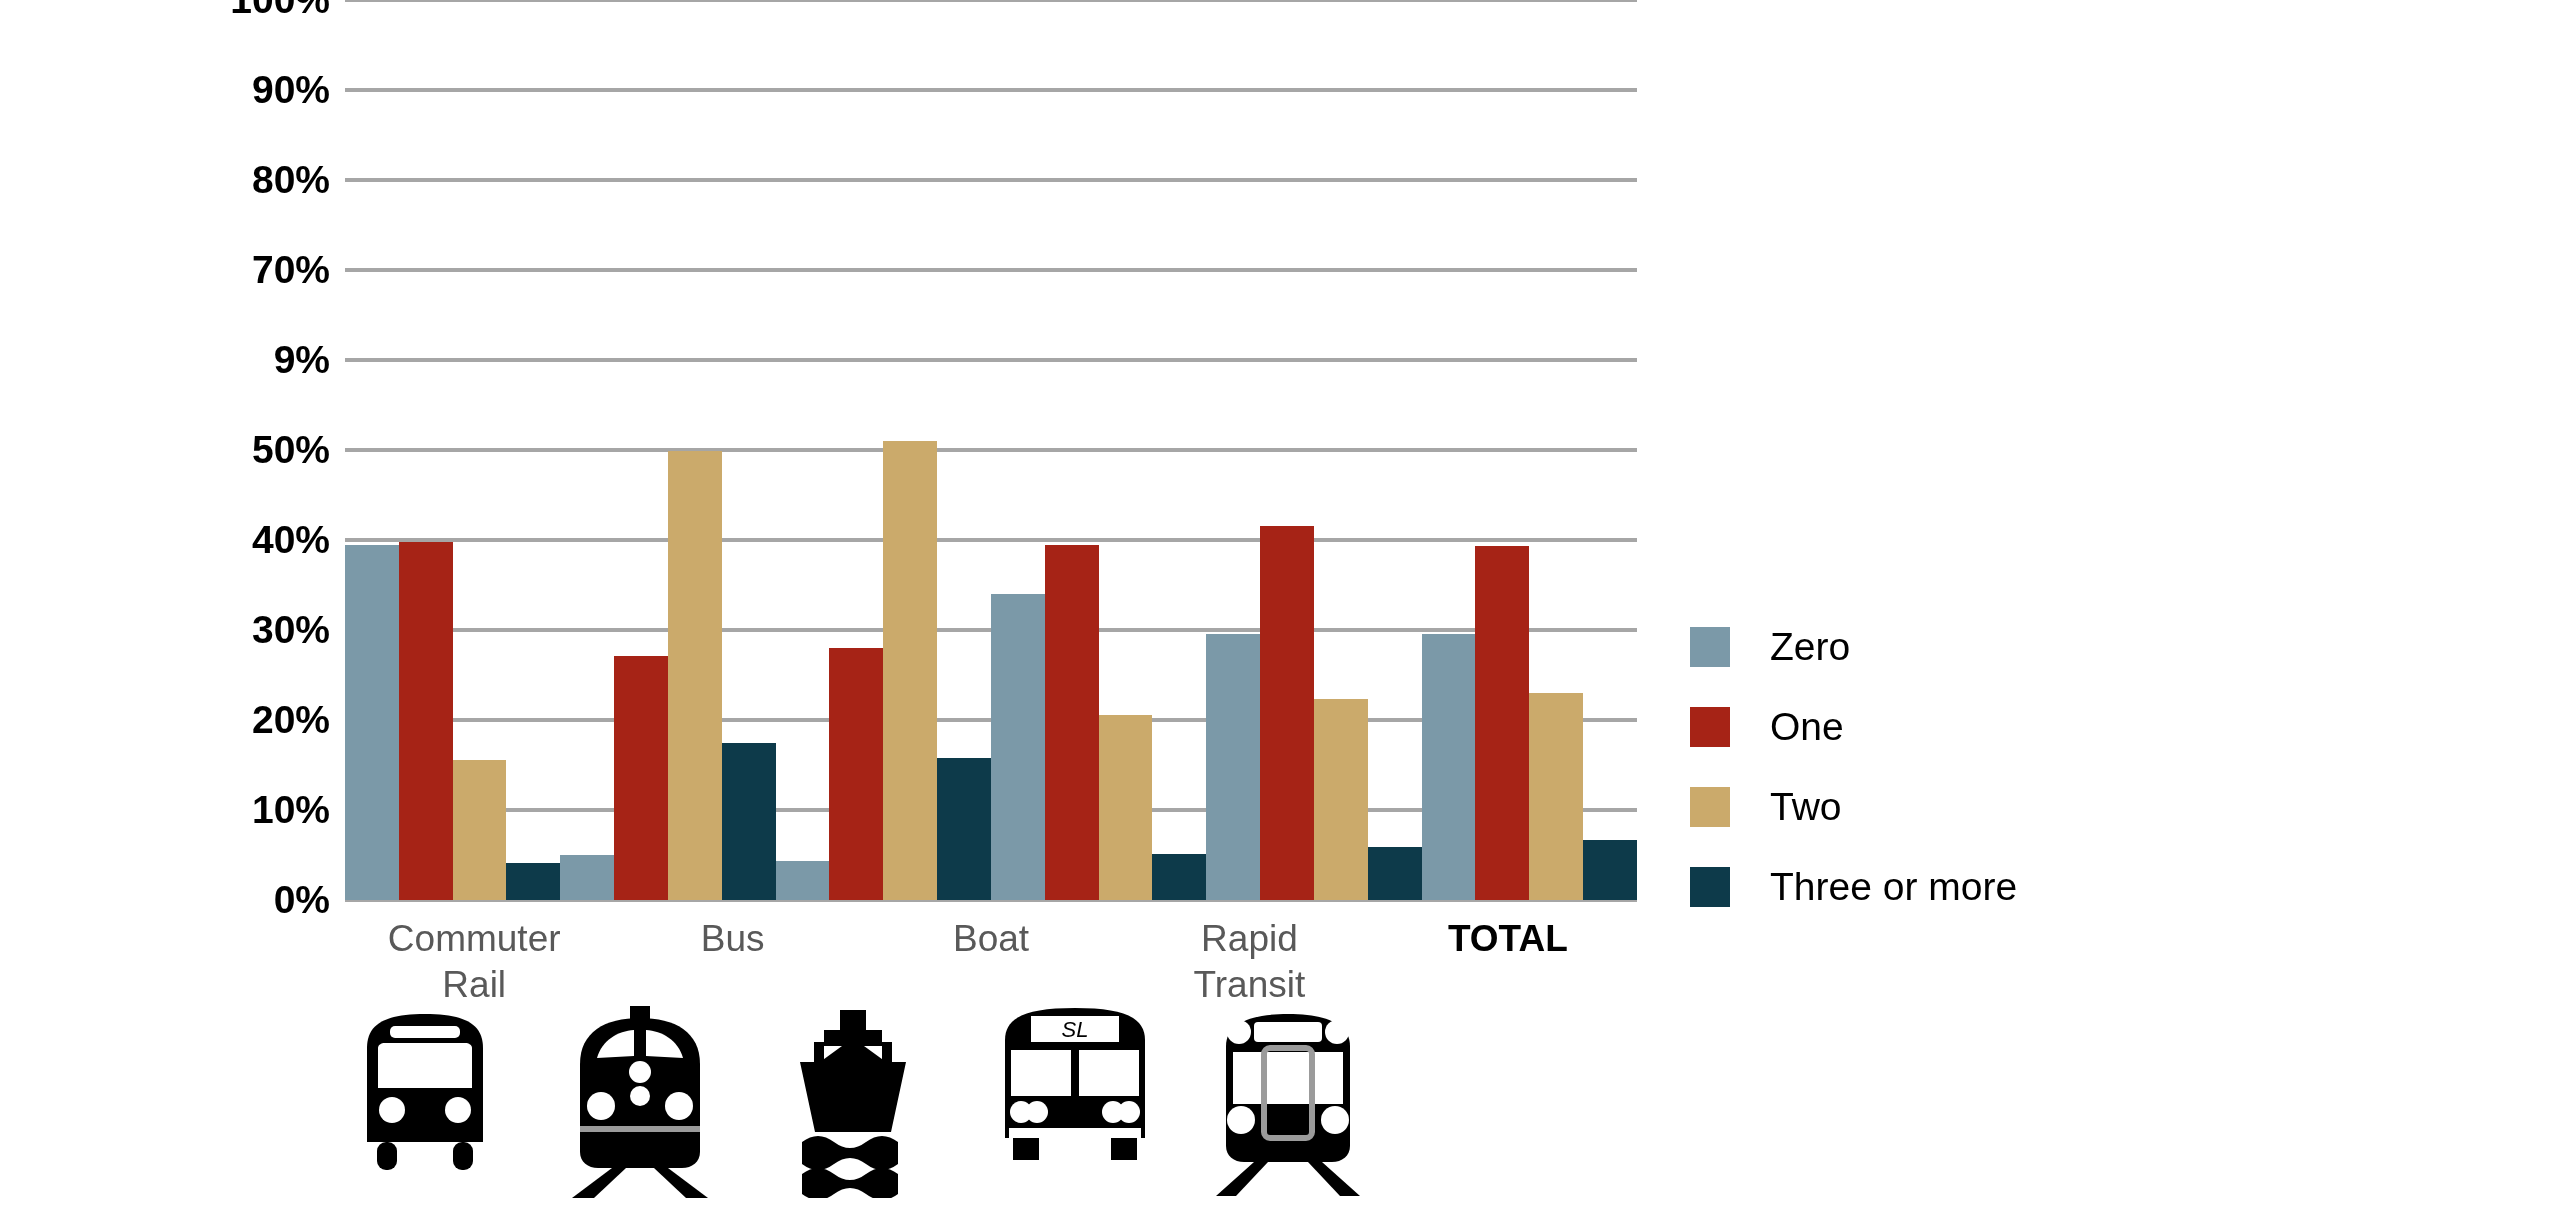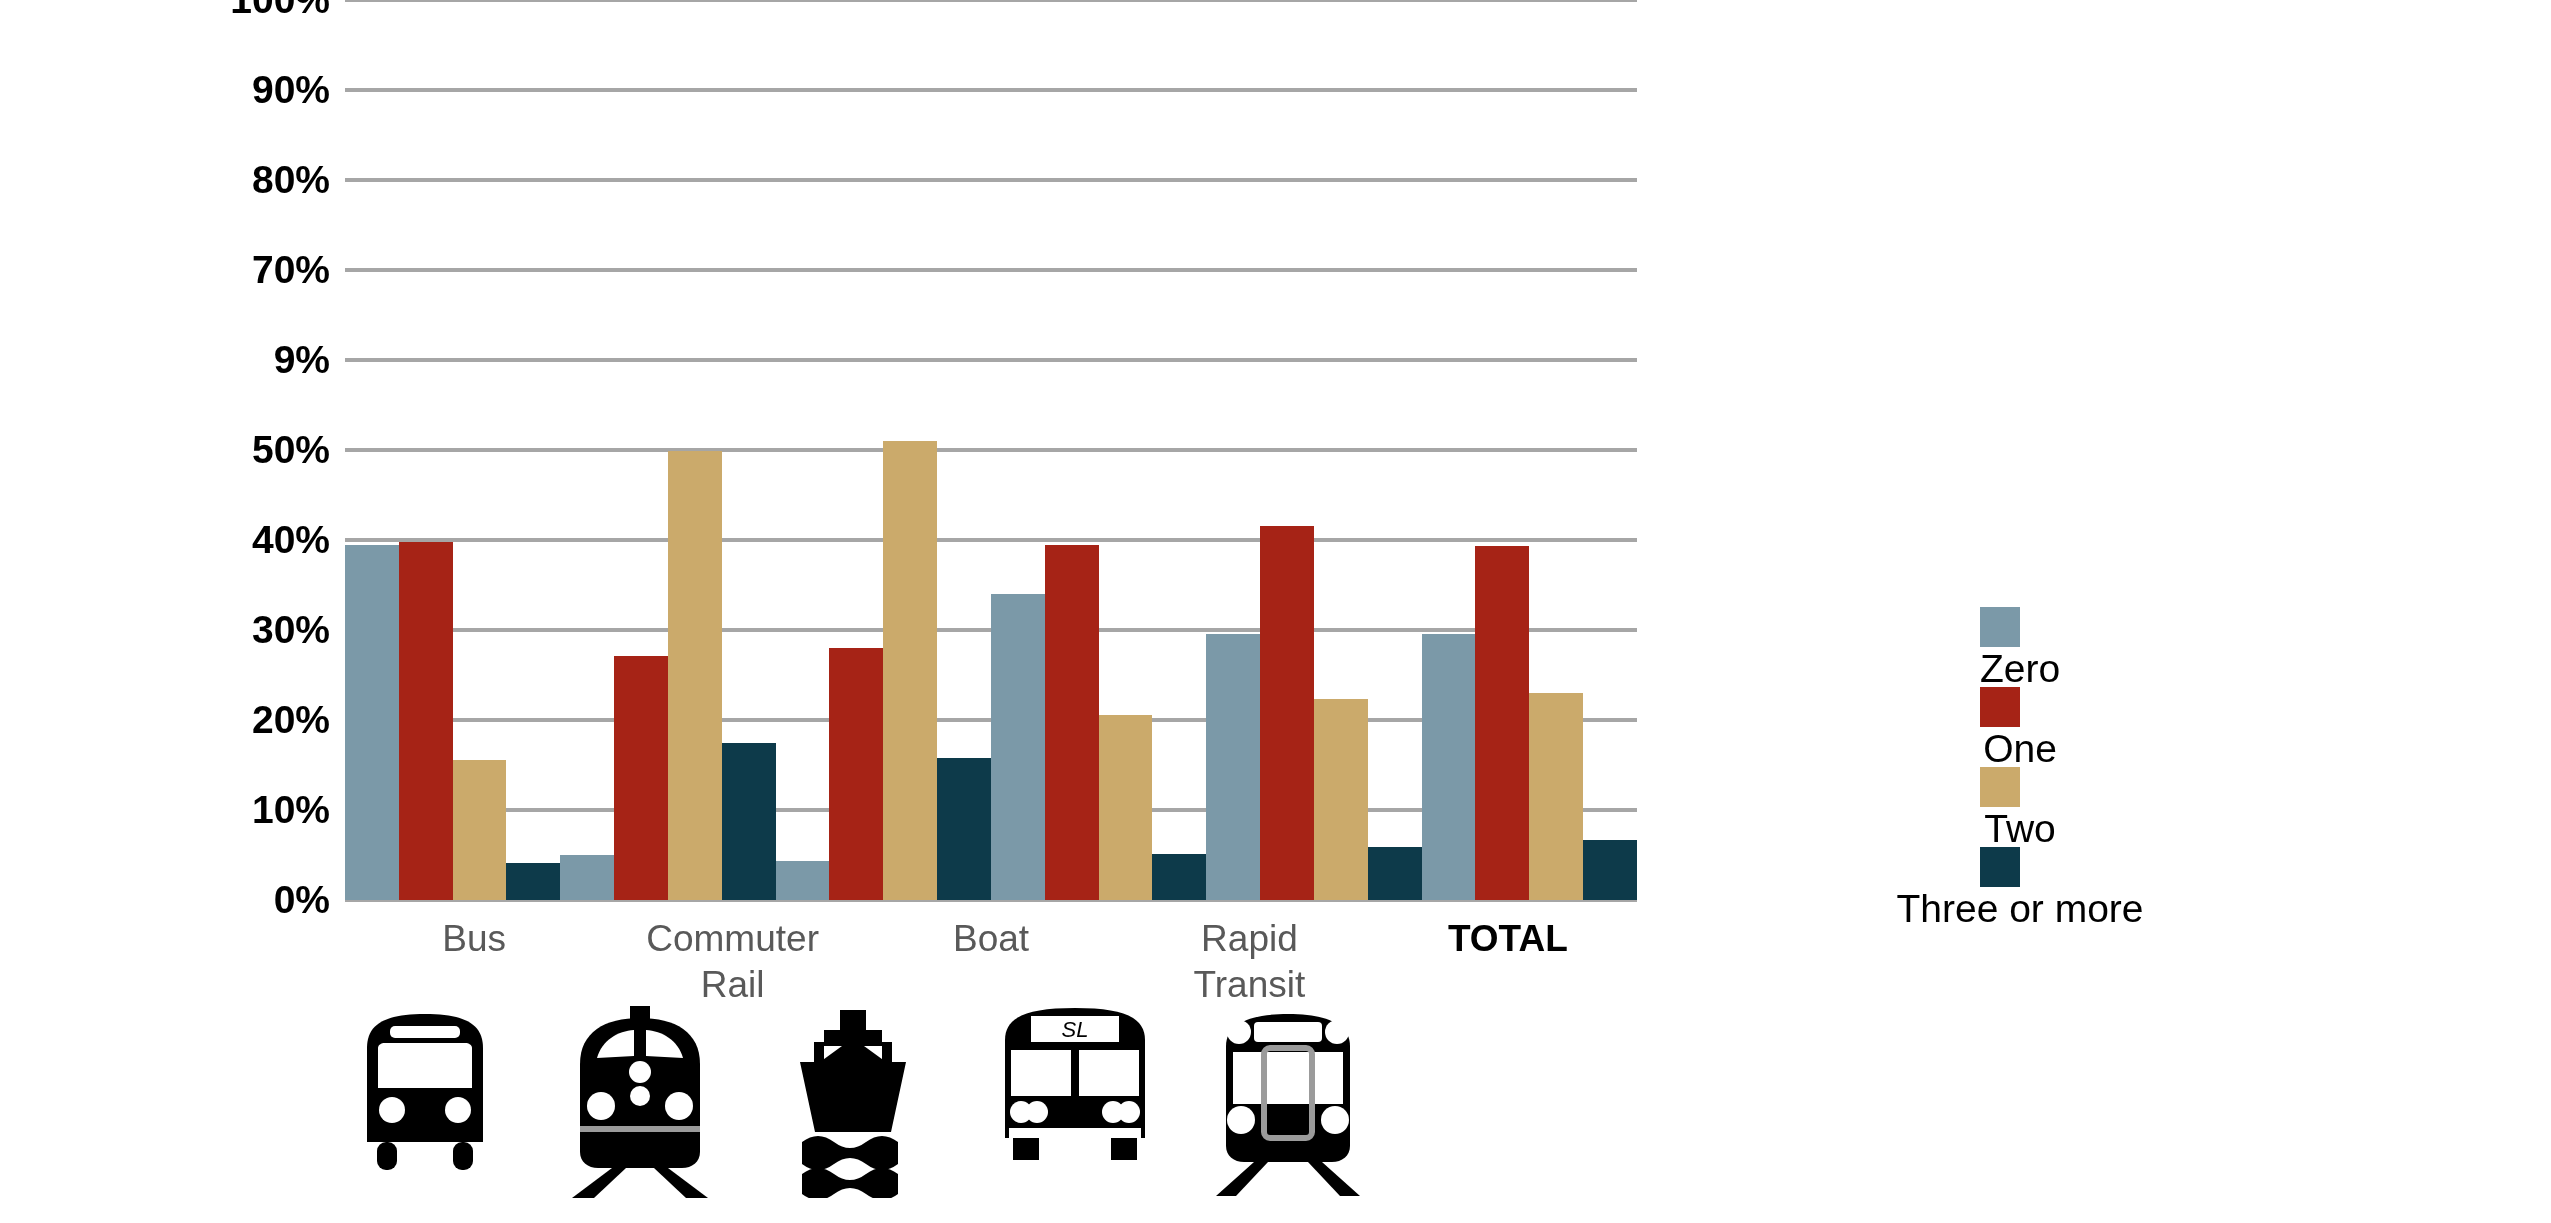--- a/index.html
+++ b/index.html
@@ -140,21 +140,21 @@
 
   
   .legend {
     position: absolute;
     left: 1690px;
     top: 607px;
     width: 620px;
   }
   .legend-item {
     display: flex;
-    flex-direction: column;
+    flex-direction: row;
     align-items: center;
     height: 80px;
   }
   .swatch {
     width: 40px;
     height: 40px;
     flex: 0 0 40px;
   }
   .legend-label {
     margin-left: 40px;
@@ -291,25 +291,25 @@
             <div class="barslot">
               <div class="bar" title="TOTAL / Three or more: 6.7%" style="height: 60.3px; background: rgb(13, 58, 74);"></div>
             </div>
           </div>
         </div>
       </div>
   </div>
 
   <div class="xaxis">
       <div class="xcell">
-        <div>Bus</div>
-      </div>
-      <div class="xcell">
         <div>Commuter</div>
         <div>Rail</div>
+      </div>
+      <div class="xcell">
+        <div>Bus</div>
       </div>
       <div class="xcell">
         <div>Boat</div>
       </div>
       <div class="xcell">
         <div>Rapid</div>
         <div>Transit</div>
       </div>
       <div class="xcell total">
         <div>TOTAL</div>

